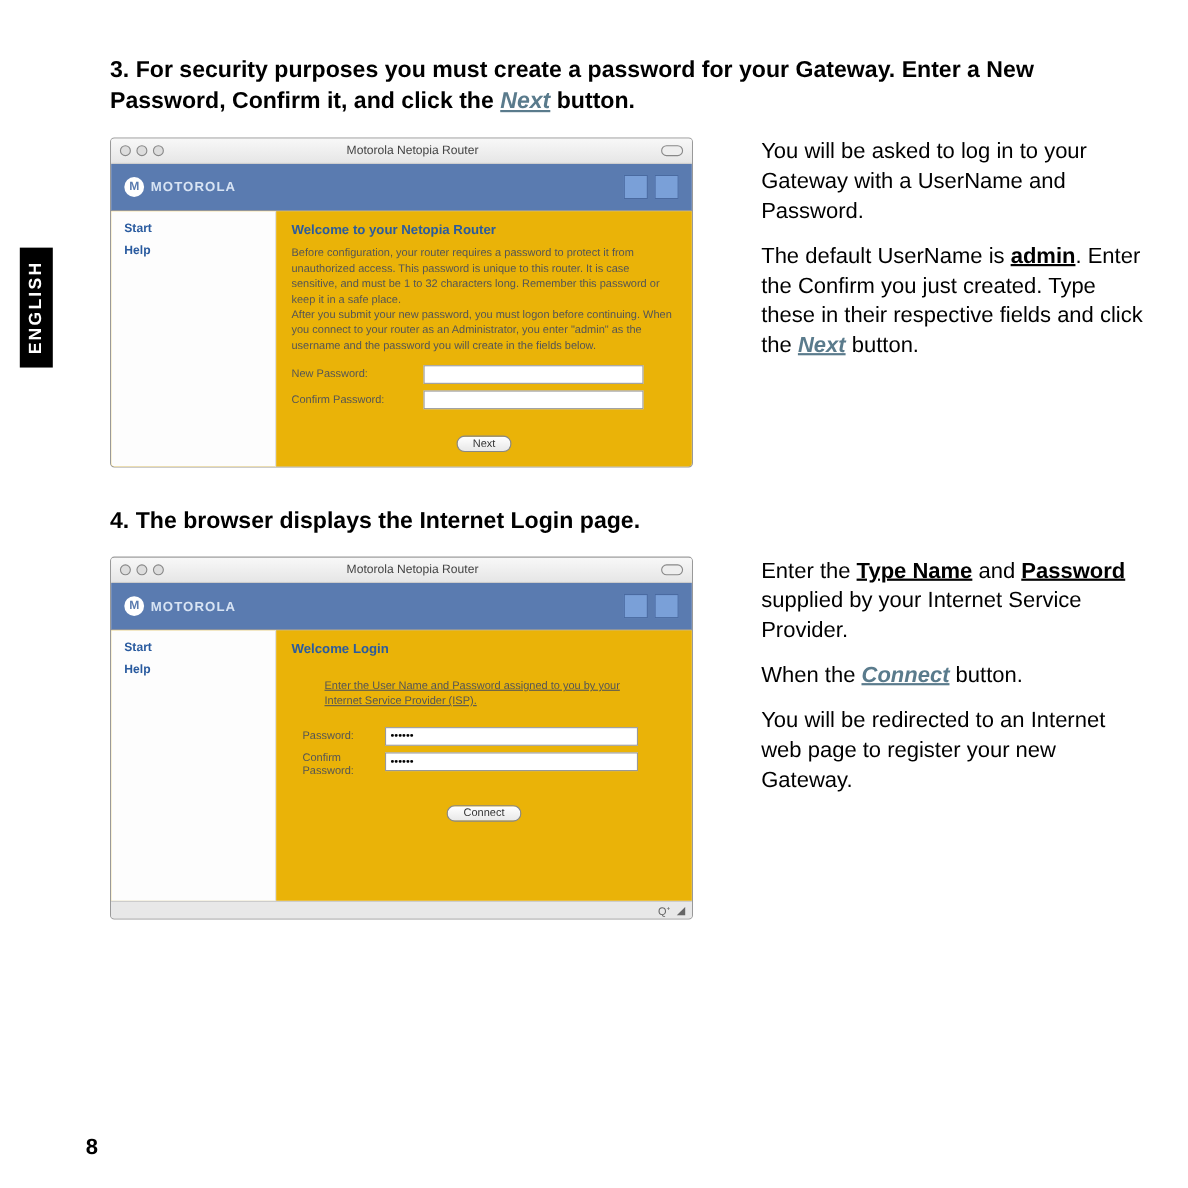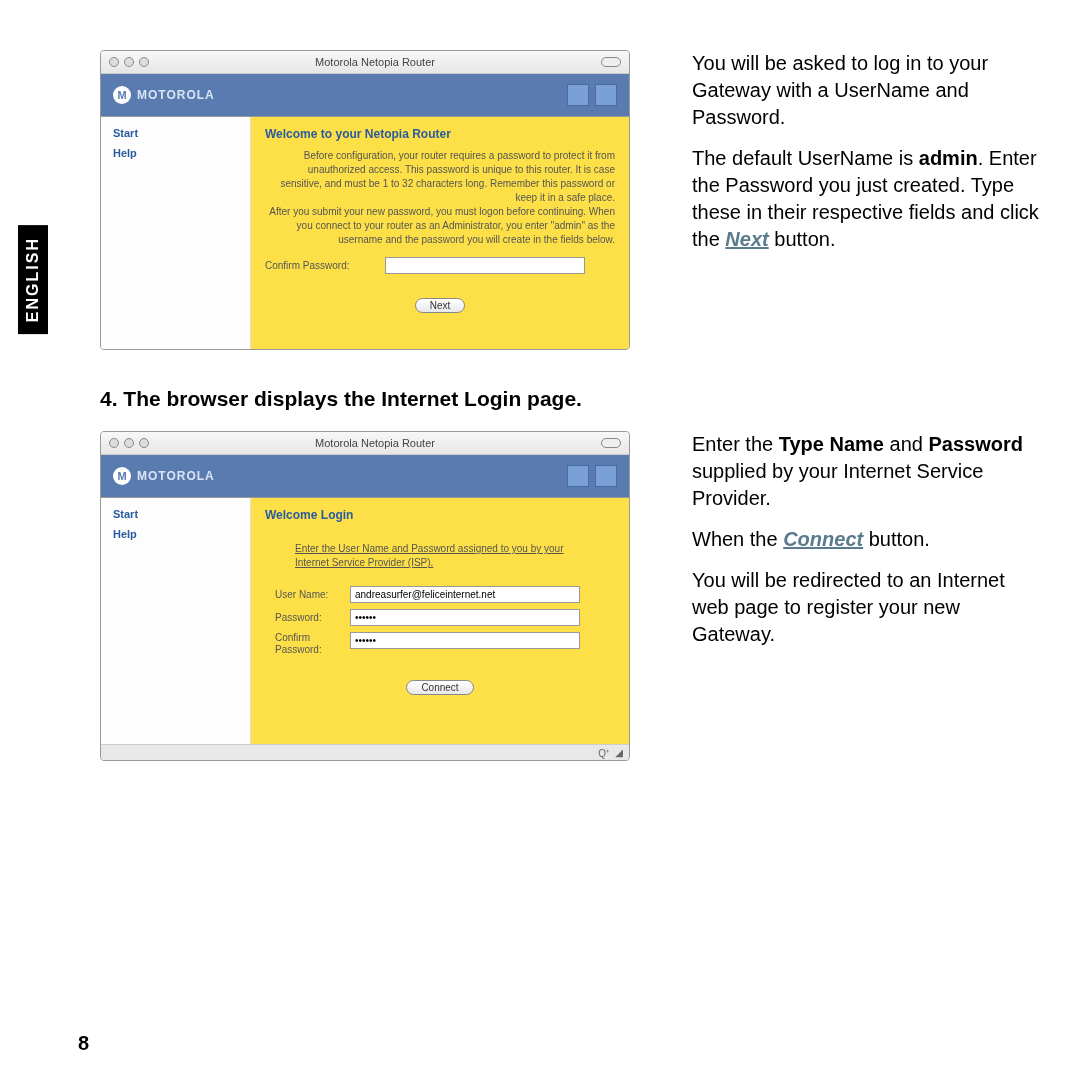--- a/index.html
+++ b/index.html
@@ -78,21 +78,21 @@
     border-bottom: 1px solid #999;
   }
   .banner-left { display: flex; align-items: center; gap: 6px; }
   .mlogo {
     width: 18px; height: 18px; border-radius: 50%; background: #fff; color: #5a7bb0;
     display: flex; align-items: center; justify-content: center; font-weight: bold; font-size: 11px;
   }
   .brand { font-weight: bold; letter-spacing: 1px; color: #d8e4f4; font-size: 12px; text-align: center; }
   .banner-right { display: flex; gap: 6px; }
   .banner-tile { width: 22px; height: 22px; background: #7aa0d8; border: 1px solid #4a6aa0; }
-  .shot-body { display: flex; flex: 1; background: #fde047; }
+  .shot-body { display: flex; flex: 1; background: #eab308; }
   .sidebar {
     width: 150px; border-right: 1px solid #e0e0e0; padding: 10px 12px;
     background: #fdfdfd;
   }
   .sidebar .nav { color: #2a5b9f; font-weight: bold; font-size: 11px; margin-bottom: 8px; }
   .content { flex: 1; padding: 10px 14px 14px 14px; }
   .content-title { color: #2a5b9f; font-weight: bold; font-size: 12px; margin-bottom: 8px; }
   .blurb { color: #555; font-size: 10px; line-height: 1.4; margin-bottom: 10px; }
   .form-row { display: flex; align-items: center; gap: 10px; margin: 6px 0; font-size: 10px; color: #555; }
   .form-row .lbl { width: 110px; }
@@ -105,39 +105,42 @@
     font-size: 10px; background: linear-gradient(#fff,#e8e8e8); color: #333;
   }
   .statusbar { background: #e8e8e8; border-top: 1px solid #ccc; height: 16px; display:flex; justify-content:flex-end; align-items:center; padding: 0 6px; color:#666; font-size:10px; gap:6px; }
   .desc {
     flex: 1;
     font-size: 20px;
     line-height: 1.35;
   }
   .desc p { margin-bottom: 14px; margin-left: 37px; }
   .desc .link { color: #5a7b8c; text-decoration: underline; font-weight: bold; font-style: italic; }
-  .desc b.plain { font-weight: bold; }
+  .desc b.plain { font-weight: bold; text-decoration: underline; }
   .page-num {
     position: absolute;
     bottom: 25px;
     left: 78px;
     font-weight: bold;
     font-size: 20px;
   }
   .content2 .blurb { margin: 20px 0 16px 30px; width: 280px; text-decoration: underline; }
   .content2 .form-row .lbl { width: 65px; }
   .content2 .form-row { margin-left: 10px; }
 </style>
 </head>
 <body>
 
 <div class="side-tab">ENGLISH</div>
 
 <div class="page">
 
+  <div class="step-heading">
+    <span>3. For security purposes you must create a password for your Gateway. Enter a New Password, Confirm it, and click the </span><span class="link">Next</span><span> button.</span>
+  </div>
 
   <div class="row">
 
     <div class="screenshot" style="height:300px;">
       <div class="titlebar">
         <div class="tl-dot"></div>
         <div class="tl-dot"></div>
         <div class="tl-dot"></div>
         <div class="tl-title">Motorola Netopia Router</div>
         <div class="tl-pill"></div>
@@ -152,38 +155,42 @@
           <div class="banner-tile"></div>
         </div>
       </div>
       <div class="shot-body">
         <div class="sidebar">
           <div class="nav">Start</div>
           <div class="nav">Help</div>
         </div>
         <div class="content">
           <div class="content-title">Welcome to your Netopia Router</div>
-          <div class="blurb" style="white-space:pre-line;text-align:right;">Before configuration, your router requires a password to protect it from unauthorized access. This password is unique to this router. It is case sensitive, and must be 1 to 32 characters long. Remember this password or keep it in a safe place.
+          <div class="blurb" style="white-space:pre-line;">Before configuration, your router requires a password to protect it from unauthorized access. This password is unique to this router. It is case sensitive, and must be 1 to 32 characters long. Remember this password or keep it in a safe place.
 After you submit your new password, you must logon before continuing. When you connect to your router as an Administrator, you enter "admin" as the username and the password you will create in the fields below.</div>
+          <div class="form-row">
+            <div class="lbl">New Password:</div>
+            <input type="password" style="">
+          </div>
           <div class="form-row">
             <div class="lbl">Confirm Password:</div>
             <input type="password" style="">
           </div>
           <div class="btn-row">
             <span class="pill-btn">Next</span>
           </div>
         </div>
       </div>
 
     </div>
 
     <div class="desc">
       <p>You will be asked to log in to your Gateway with a UserName and Password.</p>
       <p>
-        <span>The default UserName is </span><b class="plain">admin</b><span>. Enter the Password you just created. Type these in their respective fields and click the </span><span class="link">Next</span><span> button.</span>
+        <span>The default UserName is </span><b class="plain">admin</b><span>. Enter the Confirm you just created. Type these in their respective fields and click the </span><span class="link">Next</span><span> button.</span>
       </p>
     </div>
   </div>
 
   <div class="step-heading">4. The browser displays the Internet Login page.</div>
 
   <div class="row">
 
     <div class="screenshot" style="height:330px;">
       <div class="titlebar">
@@ -204,24 +211,20 @@
         </div>
       </div>
       <div class="shot-body">
         <div class="sidebar">
           <div class="nav">Start</div>
           <div class="nav">Help</div>
         </div>
         <div class="content content2">
           <div class="content-title">Welcome Login</div>
           <div class="blurb">Enter the User Name and Password assigned to you by your Internet Service Provider (ISP).</div>
-          <div class="form-row">
-            <div class="lbl">User Name:</div>
-            <input type="text" style="flex: 0 0 230px;" value="andreasurfer@feliceinternet.net">
-          </div>
           <div class="form-row">
             <div class="lbl">Password:</div>
             <input type="text" style="flex: 0 0 230px;" value="••••••">
           </div>
           <div class="form-row" style="align-items:flex-start;">
             <div class="lbl" style="line-height:1.2;">Confirm Password:</div>
             <input type="text" style="flex: 0 0 230px;" value="••••••">
           </div>
           <div class="btn-row">
             <span class="pill-btn">Connect</span>

